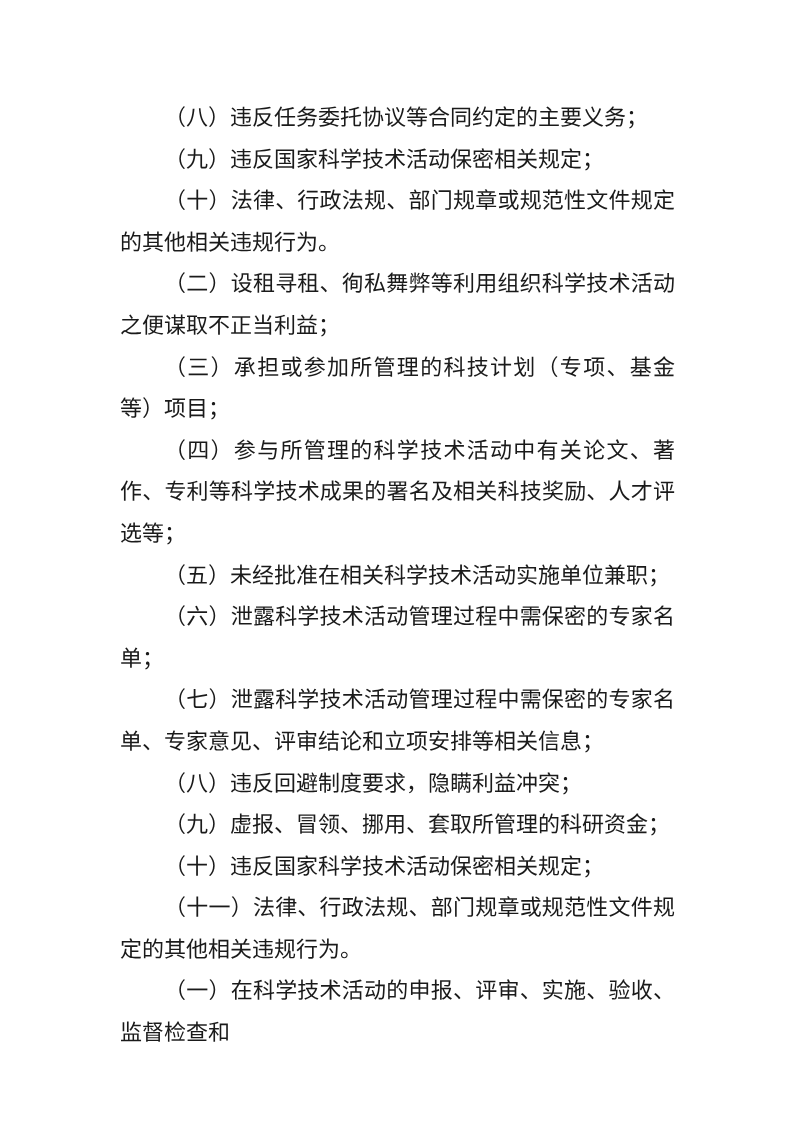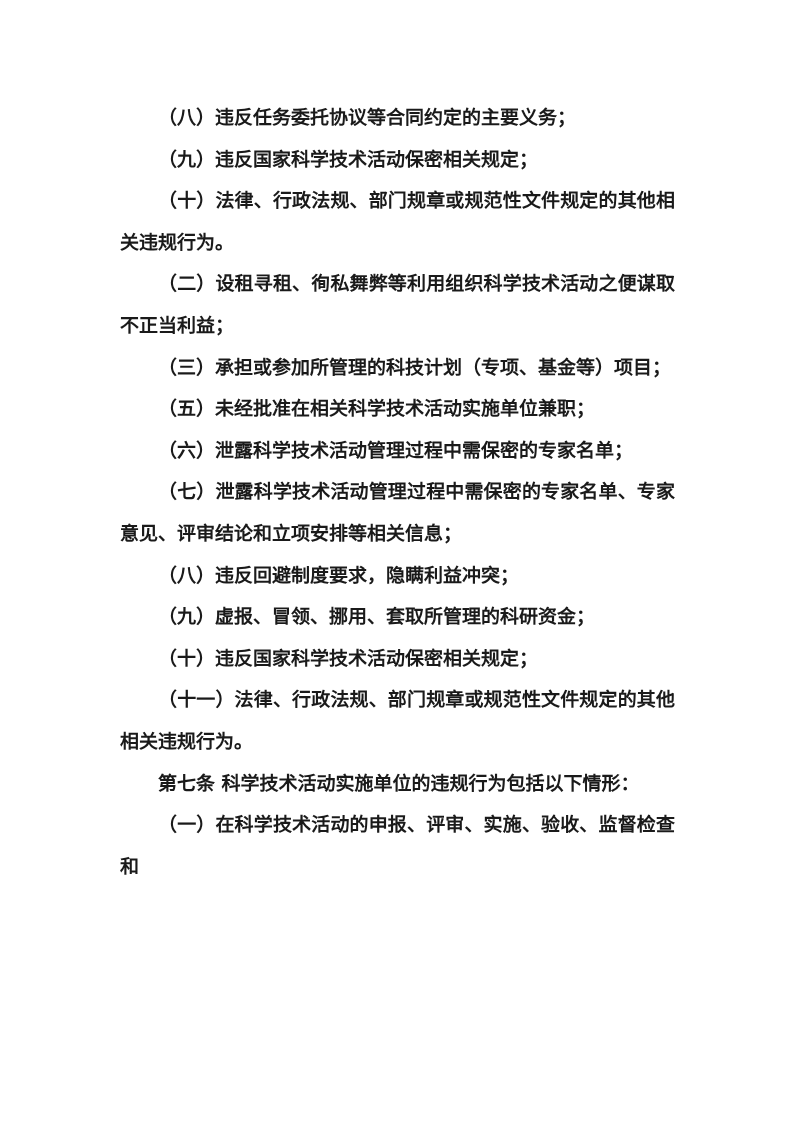--- a/index.html
+++ b/index.html
@@ -14,47 +14,46 @@
     background: #ffffff;
     overflow: hidden;
     font-family: "DejaVu Serif", "Liberation Serif", serif;
   }
   .doc-body {
     position: absolute;
     left: 120px;
     top: 97px;
     width: 555px;
     color: #1a1a1a;
-    font-size: 19px;
+    font-size: 22px;
     line-height: 41.6px;
     text-align: justify;
     text-justify: inter-ideograph;
     letter-spacing: 0;
-    font-weight: bold;
   }
   .doc-body p {
     margin: 0;
     padding: 0;
     text-indent: 2em;
     word-break: break-all;
   }
 </style>
 </head>
 <body>
 
 <div class="page">
   <div class="doc-body">
     <p>（八）违反任务委托协议等合同约定的主要义务；</p>
     <p>（九）违反国家科学技术活动保密相关规定；</p>
     <p>（十）法律、行政法规、部门规章或规范性文件规定的其他相关违规行为。</p>
     <p>（二）设租寻租、徇私舞弊等利用组织科学技术活动之便谋取不正当利益；</p>
     <p>（三）承担或参加所管理的科技计划（专项、基金等）项目；</p>
+    <p>（四）参与所管理的科学技术活动中有关论文、著作、专利等科学技术成果的署名及相关科技奖励、人才评选等；</p>
     <p>（五）未经批准在相关科学技术活动实施单位兼职；</p>
     <p>（六）泄露科学技术活动管理过程中需保密的专家名单；</p>
     <p>（七）泄露科学技术活动管理过程中需保密的专家名单、专家意见、评审结论和立项安排等相关信息；</p>
     <p>（八）违反回避制度要求，隐瞒利益冲突；</p>
     <p>（九）虚报、冒领、挪用、套取所管理的科研资金；</p>
     <p>（十）违反国家科学技术活动保密相关规定；</p>
     <p>（十一）法律、行政法规、部门规章或规范性文件规定的其他相关违规行为。</p>
-    <p>第七条 科学技术活动实施单位的违规行为包括以下情形：</p>
     <p>（一）在科学技术活动的申报、评审、实施、验收、监督检查和</p>
   </div>
 </div>
 
 </body></html>

